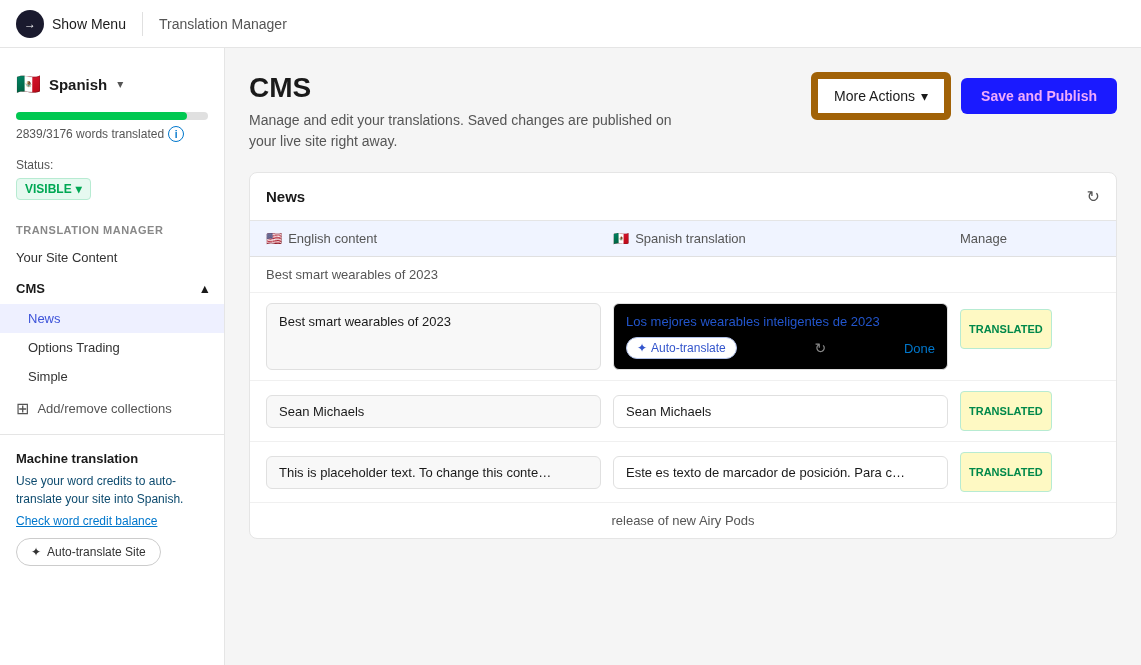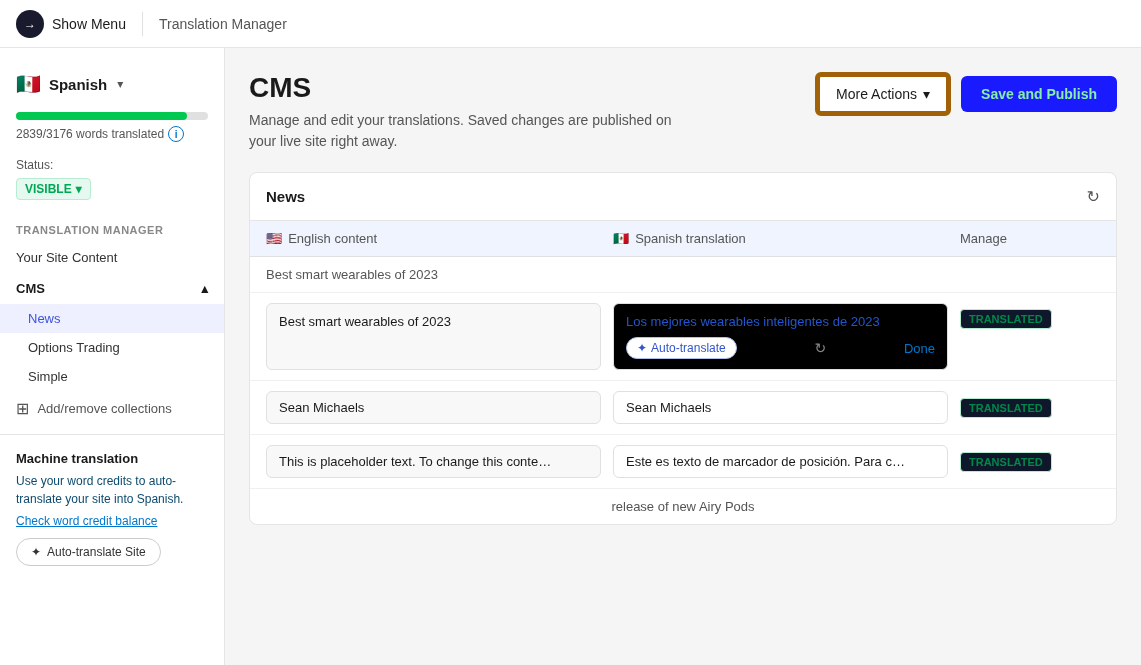--- a/index.html
+++ b/index.html
@@ -97,25 +97,25 @@
     .main { flex: 1; overflow-y: auto; padding: 24px 24px 0; }
 
     .cms-header { display: flex; align-items: flex-start; justify-content: space-between; margin-bottom: 20px; }
     .cms-title-block {}
     .cms-title { font-size: 28px; font-weight: 700; color: #1a1a1a; margin-bottom: 6px; }
     .cms-subtitle { font-size: 14px; color: #555; line-height: 1.5; max-width: 520px; }
 
     .cms-actions { display: flex; gap: 10px; align-items: center; flex-shrink: 0; }
     .more-actions-btn {
       display: flex; align-items: center; gap: 6px;
-      border: 5px solid #a16207; border-radius: 6px; background: #fff;
+      border: 7px solid #a16207; border-radius: 6px; background: #fff;
       padding: 9px 16px; font-size: 14px; font-weight: 500; cursor: pointer; color: #1a1a1a;
     }
     .save-publish-btn {
-      background: #1a1aff; color: #86efac; border: none; border-radius: 6px;
+      background: #1a1aff; color: #f0abfc; border: none; border-radius: 6px;
       padding: 10px 20px; font-size: 14px; font-weight: 600; cursor: pointer;
     }
 
     
     .table-card { background: #fff; border-radius: 8px; border: 1px solid #e5e5e5; overflow: hidden; }
     .table-header-row {
       display: flex; align-items: center; justify-content: space-between;
       padding: 14px 16px; border-bottom: 1px solid #e5e5e5;
     }
     .table-section-title { font-size: 15px; font-weight: 600; }
@@ -167,22 +167,22 @@
       display: flex; align-items: center; gap: 4px;
       border: 1px solid #b0c0e8; border-radius: 16px;
       padding: 3px 10px; font-size: 12px; color: #3355cc; cursor: pointer; background: #fff;
     }
     .refresh-sm { color: #888; cursor: pointer; font-size: 14px; }
     .done-btn { color: #0077cc; font-size: 13px; font-weight: 500; cursor: pointer; }
 
     .status-col { display: flex; align-items: flex-start; padding-top: 6px; }
     .status-col-center { display: flex; align-items: center; }
     .translated-badge {
-      background: #0f172a; color: #00884a; border: 1px solid #b7ebd2;
-      border-radius: 4px; padding: 3px 8px; font-size: 11px; font-weight: 600;
+      background: #fef9c3; color: #00884a; border: 1px solid #b7ebd2;
+      border-radius: 4px; padding: 13px 8px; font-size: 11px; font-weight: 600;
     }
 
     .row-label-bottom { padding: 10px 16px; font-size: 13px; color: #555; text-align: center; }
   </style>
 </head>
 <body>
 
 <div class="topbar">
   <button class="show-menu-btn">
     <span class="show-menu-icon">→</span>

